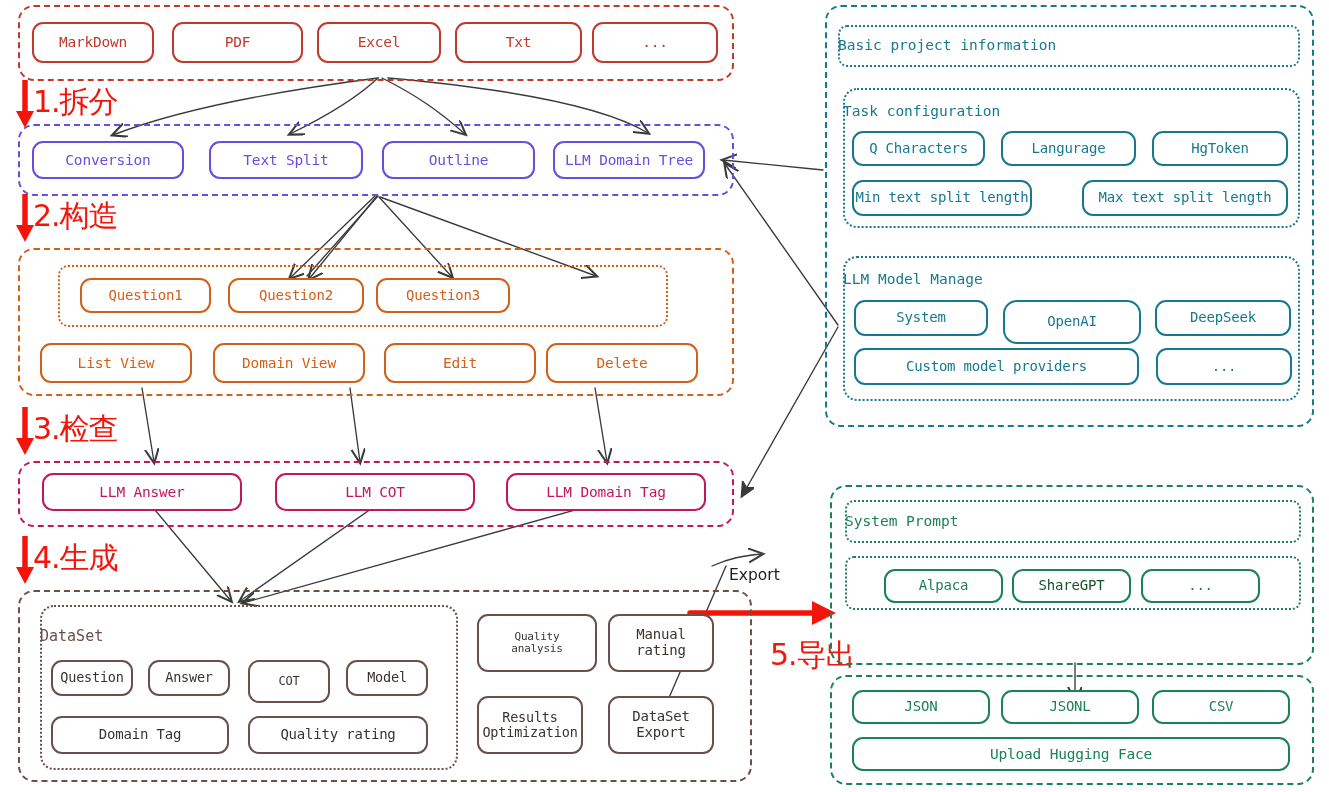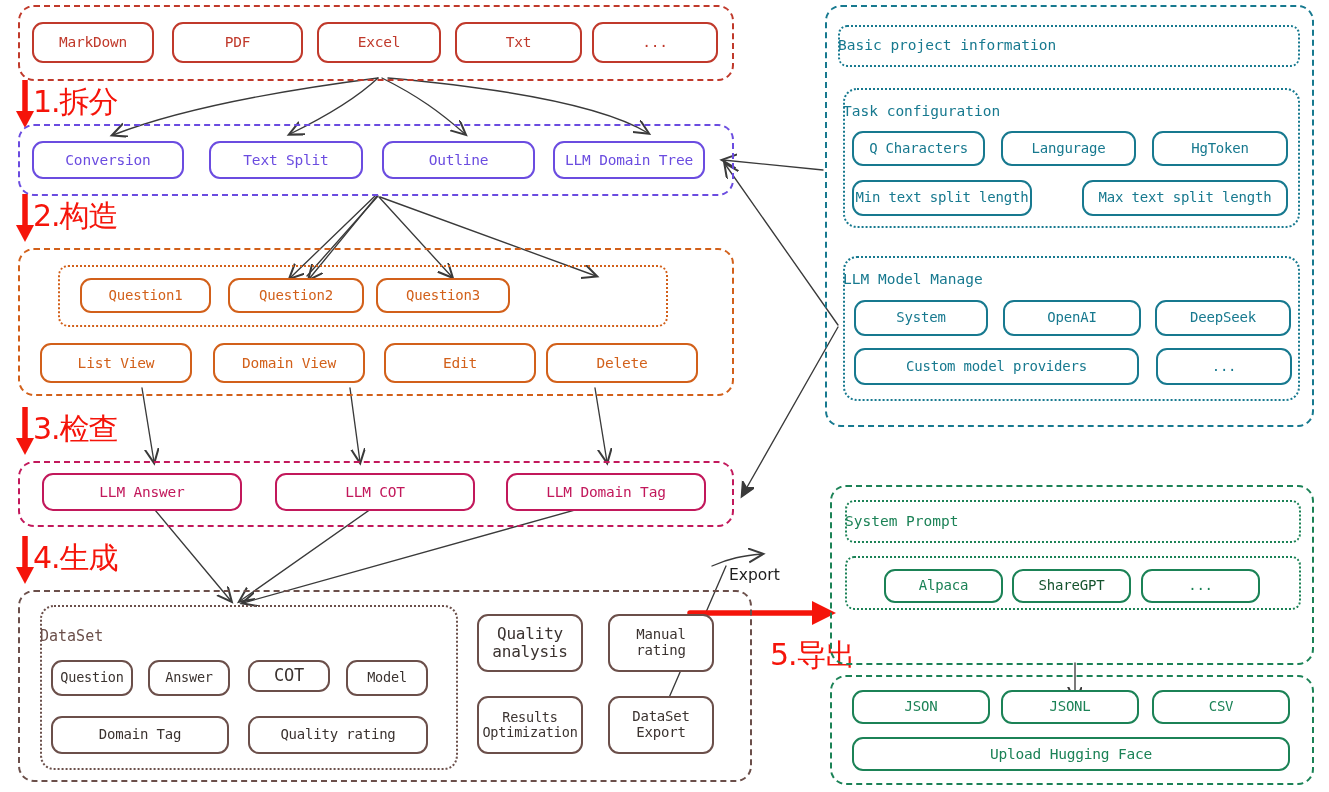--- a/index.html
+++ b/index.html
@@ -220,35 +220,35 @@
   <div class="grp dotted" style="left:40px; top:605px; width:418px; height:165px; border-color:#6b4f4a; border-radius:14px;">
   </div>
   <div class="grp-title" style="left:40px; top:627px; width:418px; color:#6b4f4a; font-size:15px;">DataSet</div>
 
   <div class="pill" style="left:51px; top:660px; width:82px; height:36px; border-color:#6b4f4a; color:#3b3330; font-size:13.5px;">
     <span>Question</span>
   </div>
   <div class="pill" style="left:148px; top:660px; width:82px; height:36px; border-color:#6b4f4a; color:#3b3330; font-size:13.5px;">
     <span>Answer</span>
   </div>
-  <div class="pill" style="left:248px; top:660px; width:82px; height:32px; border-color:#6b4f4a; color:#3b3330; font-size:17px;">
+  <div class="pill" style="left:248px; top:660px; width:82px; height:43px; border-color:#6b4f4a; color:#3b3330; font-size:12px;">
     <span>COT</span>
   </div>
   <div class="pill" style="left:346px; top:660px; width:82px; height:36px; border-color:#6b4f4a; color:#3b3330; font-size:13.5px;">
     <span>Model</span>
   </div>
 
   <div class="pill" style="left:51px; top:716px; width:178px; height:38px; border-color:#6b4f4a; color:#3b3330; font-size:14px;">
     <span>Domain Tag</span>
   </div>
   <div class="pill" style="left:248px; top:716px; width:180px; height:38px; border-color:#6b4f4a; color:#3b3330; font-size:14px;">
     <span>Quality rating</span>
   </div>
 
-  <div class="pill" style="left:477px; top:614px; width:106px; height:58px; border-color:#6b4f4a; color:#3b3330; font-size:16px;">
+  <div class="pill" style="left:477px; top:614px; width:120px; height:58px; border-color:#6b4f4a; color:#3b3330; font-size:11px;">
     <span>Quality
 analysis</span>
   </div>
   <div class="pill" style="left:608px; top:614px; width:106px; height:58px; border-color:#6b4f4a; color:#3b3330; font-size:14px;">
     <span>Manual
 rating</span>
   </div>
   <div class="pill" style="left:477px; top:696px; width:106px; height:58px; border-color:#6b4f4a; color:#3b3330; font-size:13.5px;">
     <span>Results
 Optimization</span>
@@ -283,21 +283,21 @@
   <div class="pill" style="left:1082px; top:180px; width:206px; height:36px; border-color:#17798f; color:#17798f; font-size:14px;">
     <span>Max text split length</span>
   </div>
 
   <div class="grp dotted" style="left:843px; top:256px; width:457px; height:145px; border-color:#17798f; border-radius:14px;">
   </div>
   <div class="grp-title" style="left:843px; top:271px; width:457px; color:#17798f; font-size:14.5px;">LLM Model Manage</div>
   <div class="pill" style="left:854px; top:300px; width:134px; height:36px; border-color:#17798f; color:#17798f; font-size:14px;">
     <span>System</span>
   </div>
-  <div class="pill" style="left:1003px; top:300px; width:138px; height:36px; border-color:#17798f; color:#17798f; font-size:14px;">
+  <div class="pill" style="left:1003px; top:300px; width:138px; height:44px; border-color:#17798f; color:#17798f; font-size:14px;border-radius:14px;">
     <span>OpenAI</span>
   </div>
   <div class="pill" style="left:1155px; top:300px; width:136px; height:36px; border-color:#17798f; color:#17798f; font-size:14px;">
     <span>DeepSeek</span>
   </div>
   <div class="pill" style="left:854px; top:348px; width:285px; height:37px; border-color:#17798f; color:#17798f; font-size:14px;">
     <span>Custom model providers</span>
   </div>
   <div class="pill" style="left:1156px; top:348px; width:136px; height:37px; border-color:#17798f; color:#17798f; font-size:14px;">
     <span>...</span>

